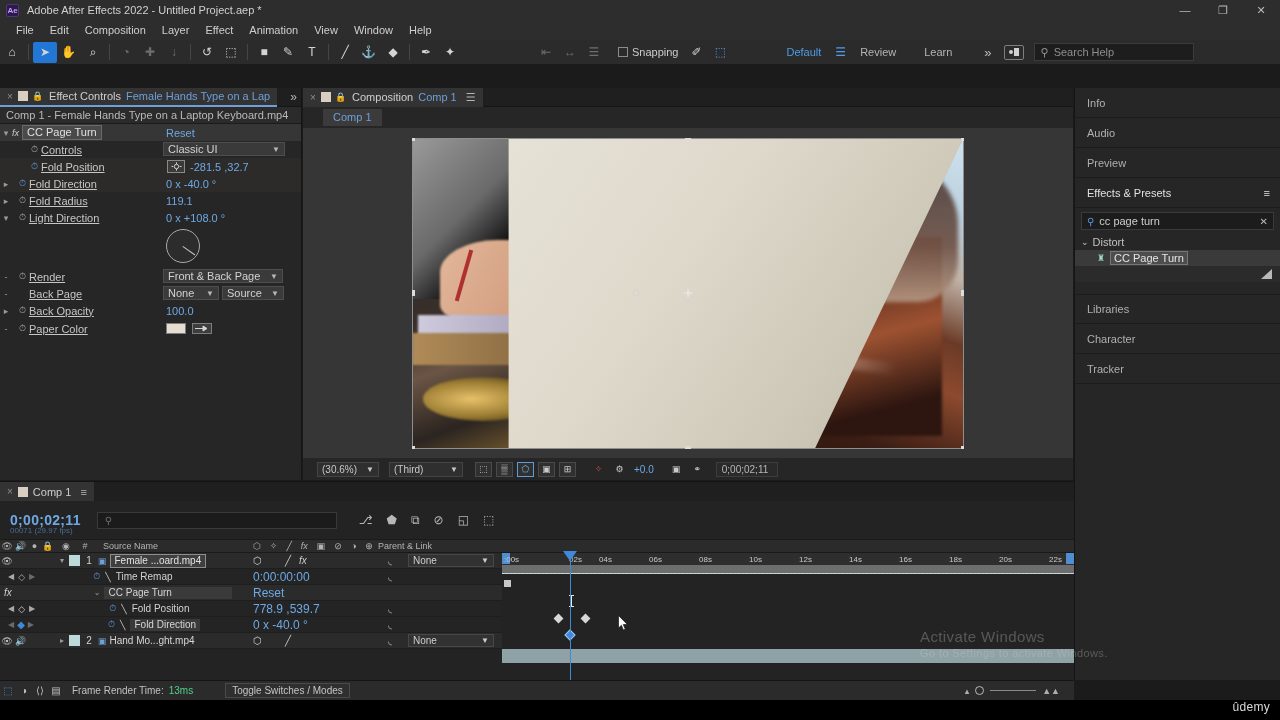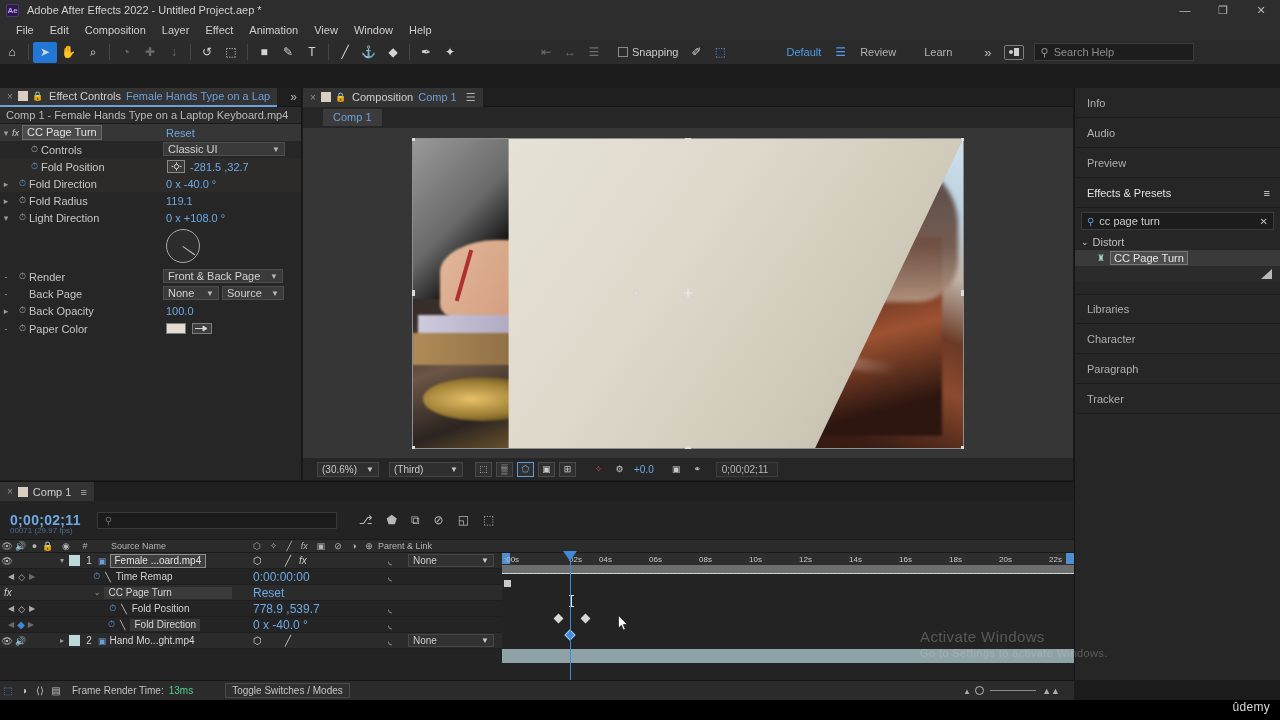--- a/index.html
+++ b/index.html
@@ -93,21 +93,21 @@
   #fx-panel { left: 0; top: 88px; width: 302px; height: 392px; background: #262626; border-right:1px solid #151515;}
   #fx-panel .panel-tabstrip { position: relative; }
   .fx-chev { position: absolute; right: 4px; top: 2px; color: #b6b6b6; font-size: 12px; }
   .fx-subtitle {
     height: 17px; font-size: 11px; color: #b9b9b9; padding-left: 6px;
     display: flex; align-items: center; background: #2b2b2b; border-bottom: 1px solid #1b1b1b;
   }
   .fx-rows { position: relative; }
   .fxrow { display: flex; align-items: center; height: 17px; font-size: 11px; position: relative; }
   .fxrow.alt { background: #2c2b29; }
-  .fxrow .lbl { color: #c6c6c6; }
+  .fxrow .lbl { color: #c6c6c6; text-decoration: underline; }
   .fx-hdr { background: #363636; height: 17px; }
   .fx-hdr .name {
     background: #4a4a4a; color: #e0e0e0; padding: 0 4px; font-size: 11px;
     border: 1px solid #6a6a6a; line-height: 13px;
   }
   .fx-val { position: absolute; left: 166px; font-size: 11px; color: #6ea8e4; }
   .twirl { color: #9a9a9a; font-size: 9px; width: 12px; text-align: center; }
   .fxicon { color: #999; font-size: 9px; }
   .stopw { width: 13px; text-align: center; color: #a8a8a8; font-size: 9px; }
   .stopw.on { color: #5b9ae0; }
@@ -669,21 +669,20 @@
     <div class="fx-leaf">
       <span style="color:#9fd8c8;font-size:9px">♜</span>
       <span class="nm">CC Page Turn</span>
     </div>
     <div class="fx-foot">
       <span style="width:11px;height:10px;background:#b9b9b9;display:inline-block;clip-path:polygon(0 100%,100% 100%,100% 0);"></span>
     </div>
 
     <div class="dock-tab" style="margin-top:12px;border-top:1px solid #1c1c1c;">Libraries</div>
     <div class="dock-tab">Character</div>
-    <div class="dock-tab">Paragraph</div>
     <div class="dock-tab">Tracker</div>
   </div>
 
   <div class="panel" id="timeline">
     <div class="tl-tabstrip">
       <div class="ptab">
         <span class="x">×</span>
         <span class="sqicon"></span>
         <span>Comp 1</span>
         <span class="hamb">≡</span>
@@ -707,21 +706,21 @@
       </div>
     </div>
 
     <div class="tl-colhdr">
       <span style="width:14px;text-align:center;">👁</span>
       <span style="width:14px;text-align:center;">🔊</span>
       <span style="width:13px;text-align:center;">●</span>
       <span style="width:14px;text-align:center;">🔒</span>
       <span style="width:22px;text-align:center;">◉</span>
       <span style="width:16px;text-align:center;">#</span>
-      <span style="margin-left:18px;">Source Name</span>
+      <span style="margin-left:10px;">Source Name</span>
       <span style="position:absolute;left:253px;display:flex;gap:9px;align-items:center;">
         <span>⬡</span>
         <span>✧</span>
         <span>╱</span>
         <span style="font-style:italic">fx</span>
         <span>▣</span>
         <span>⊘</span>
         <span>◑</span>
         <span>⊕</span>
       </span>

